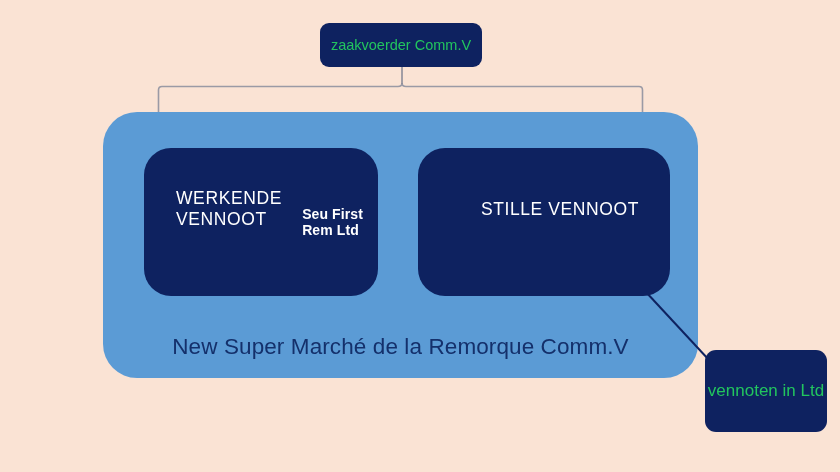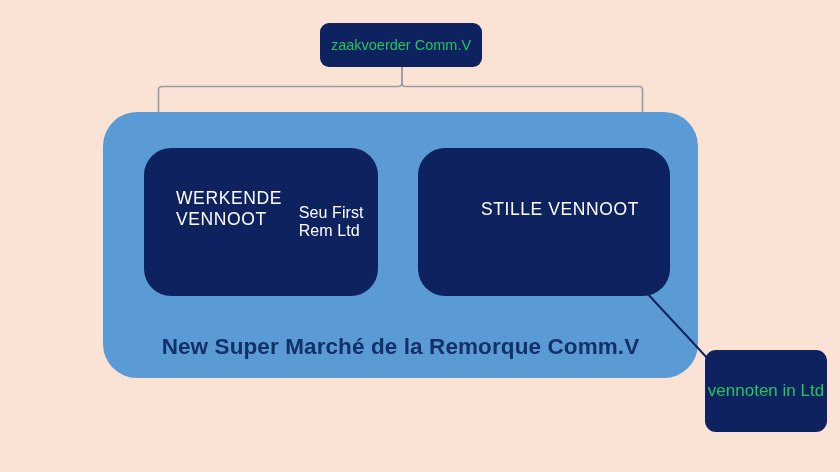--- a/index.html
+++ b/index.html
@@ -74,21 +74,20 @@
 
   #company-name {
     position: absolute;
     left: 0;
     right: 0;
     top: 222px;
     text-align: center;
     color: #14306b;
     font-size: 22.5px;
     letter-spacing: 0.1px;
-    font-weight: bold;
   }
 
   
   .partner-box {
     position: absolute;
     top: 148px;
     height: 148px;
     border-radius: 27px;
     background: #0e2260;
     z-index: 3;
@@ -101,22 +100,22 @@
   }
   #partner-box-0 { left: 144px; width: 234px; }
   #partner-box-1 { left: 418px; width: 252px; }
 
   .partner-role {
     font-size: 17.5px;
     letter-spacing: 0.6px;
     margin-bottom: 26px;
   }
   .partner-entity {
-    font-size: 16px;
-    font-weight: normal;
+    font-size: 14px;
+    font-weight: bold;
     letter-spacing: 0.1px;
   }
 
   
   #side-note-box {
     left: 705px;
     top: 350px;
     width: 122px;
     height: 82px;
     border-radius: 11px;

